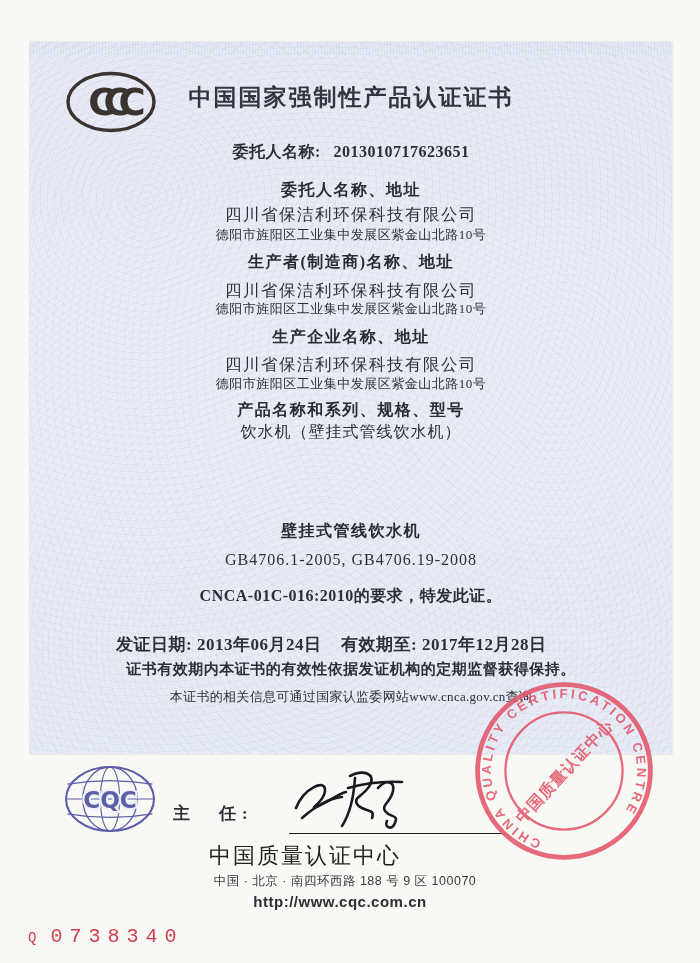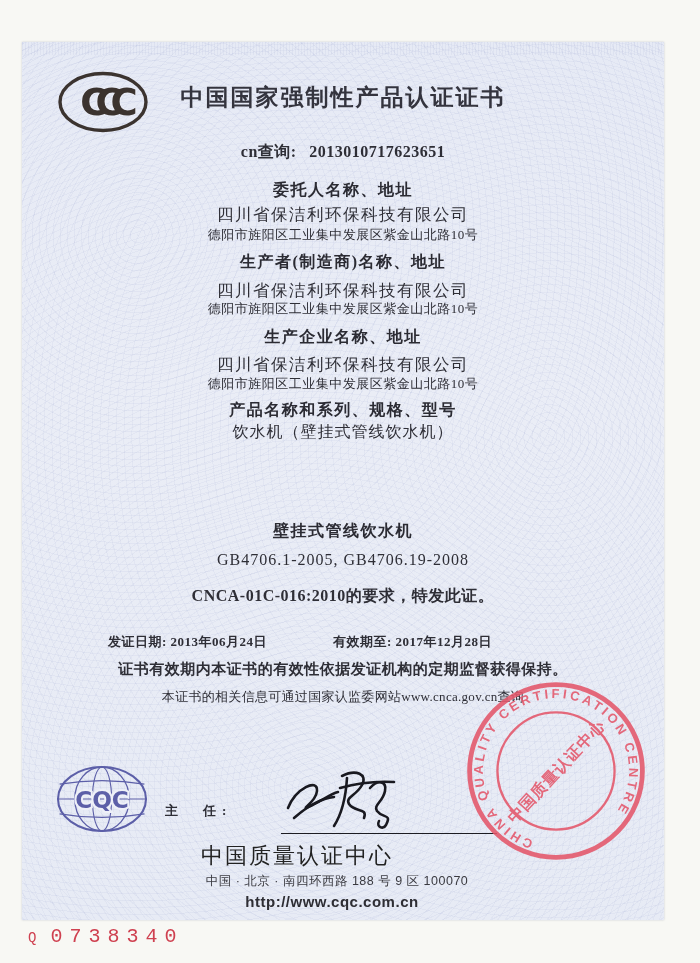--- a/index.html
+++ b/index.html
@@ -5,21 +5,21 @@
   html,body{margin:0;padding:0;}
   body{
     width:700px;height:963px;
     background:#f8f8f4;
     position:relative;
     overflow:hidden;
     font-family:"Liberation Serif", serif;
     color:#2e2e36;
   }
   .paper{
-    position:absolute;left:22px;top:42px;width:642px;height:878px;
+    position:absolute;left:30px;top:42px;width:642px;height:712px;
     background-color:#e9ecf6;
     background-image:
       repeating-radial-gradient(circle at 18% 22%, rgba(150,160,205,0.10) 0 1px, transparent 1px 7px),
       repeating-radial-gradient(circle at 82% 45%, rgba(150,160,205,0.09) 0 1px, transparent 1px 8px),
       repeating-radial-gradient(circle at 45% 85%, rgba(140,150,200,0.08) 0 1px, transparent 1px 6px),
       linear-gradient(180deg,#e6eaf5 0%, #eaedf6 40%, #e7ebf5 100%);
     box-shadow:0 0 2px rgba(120,125,150,0.35);
   }
   .paper::before{
     content:"";position:absolute;left:0;top:0;right:0;height:13px;
@@ -29,24 +29,24 @@
   .abs{position:absolute;}
   .cline{left:0;width:100%;text-align:center;line-height:1.25;}
   .title{font-size:23px;font-weight:bold;letter-spacing:2px;color:#34343e;}
   .certno{font-size:16px;font-weight:bold;letter-spacing:.5px;}
   .h{font-size:16px;font-weight:bold;letter-spacing:1.5px;color:#2b2b33;}
   .name{font-size:16.5px;letter-spacing:1.5px;}
   .addr{font-size:13px;letter-spacing:.5px;}
   .models{font-size:13px;line-height:14px;letter-spacing:.2px;}
   .std{font-size:16px;letter-spacing:1px;}
   .stmt{font-size:16px;font-weight:bold;line-height:18px;letter-spacing:.5px;}
-  .daterow span{font-size:13px;font-weight:bold;letter-spacing:.5px;}
+  .daterow span{font-size:17px;font-weight:bold;letter-spacing:.5px;}
   .validity{font-size:15px;font-weight:bold;letter-spacing:.5px;}
   .infonote{font-size:13px;letter-spacing:.3px;}
-  .director{font-size:13px;font-weight:bold;letter-spacing:6px;}
+  .director{font-size:17px;font-weight:bold;letter-spacing:6px;}
   .orgname{font-family:"Liberation Sans", sans-serif;font-size:22px;font-weight:500;letter-spacing:2px;color:#222;}
   .footaddr{font-family:"Liberation Sans", sans-serif;font-size:12.5px;color:#3a3a40;letter-spacing:.5px;}
   .footurl{font-family:"Liberation Sans", sans-serif;font-size:15px;font-weight:bold;color:#2e2e34;letter-spacing:.5px;}
   .sigline{height:0;border-top:1.5px solid #1c1c22;}
   .serial{font-family:"Liberation Mono", monospace;color:#cf4150;}
   .serial .q{font-size:14px;margin-right:14px;}
   .serial .num{font-size:20px;letter-spacing:7px;}
   .stampwrap{opacity:.88;}
 </style>
 </head>
@@ -55,21 +55,21 @@
 <div class="paper">
 
   <svg class="abs" style="left:34px;top:28px;" width="94" height="64" viewBox="0 0 94 64">
     <ellipse cx="47" cy="32" rx="43" ry="28.5" fill="none" stroke="#3b332f" stroke-width="3.4"></ellipse>
     <text x="47" y="45" text-anchor="middle" font-family="DejaVu Sans, sans-serif" font-size="37" font-weight="bold" letter-spacing="-12" fill="#3b332f" stroke="#e9ecf6" stroke-width="2" paint-order="stroke">CCC</text>
   </svg>
 
   <div class="abs cline title" style="top:42px;">中国国家强制性产品认证证书</div>
 
   <div class="abs cline certno" style="top:100px;">
-    <span>cn查询:</span>
+    <span>委托人名称:</span>
     <span style="margin-left:8px;">2013010717623651</span>
   </div>
 
   <div class="abs cline h" style="top:138px;text-align:center;">委托人名称、地址</div>
   <div class="abs cline name" style="top:163px;">四川省保洁利环保科技有限公司</div>
   <div class="abs cline addr" style="top:185px;">德阳市旌阳区工业集中发展区紫金山北路10号</div>
 
   <div class="abs cline h" style="top:210px;">生产者(制造商)名称、地址</div>
   <div class="abs cline name" style="top:239px;">四川省保洁利环保科技有限公司</div>
   <div class="abs cline addr" style="top:259px;">德阳市旌阳区工业集中发展区紫金山北路10号</div>

